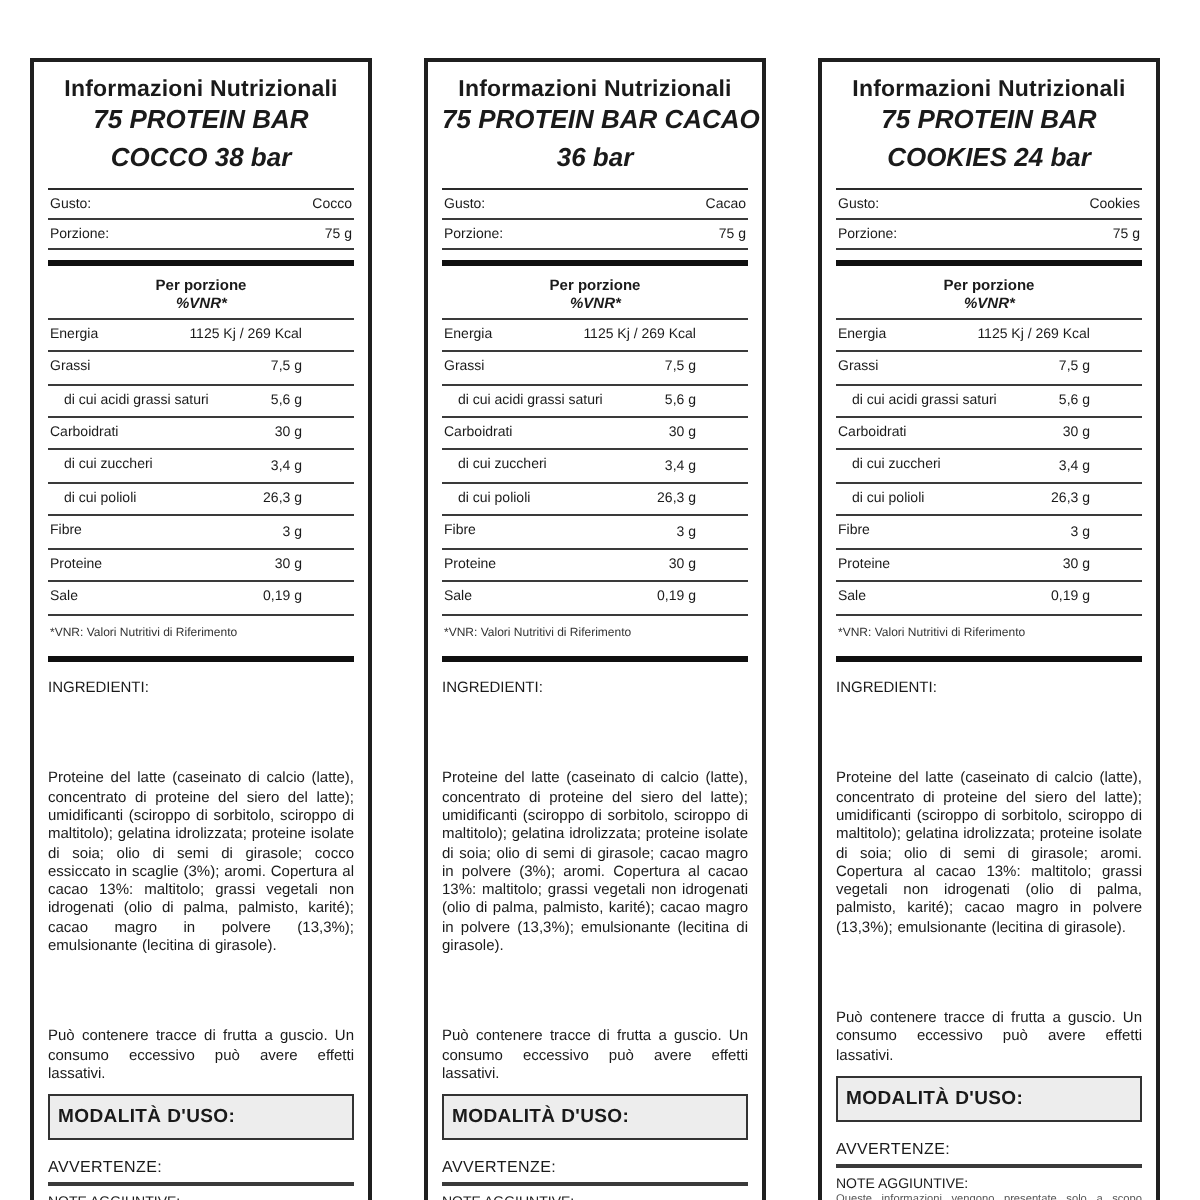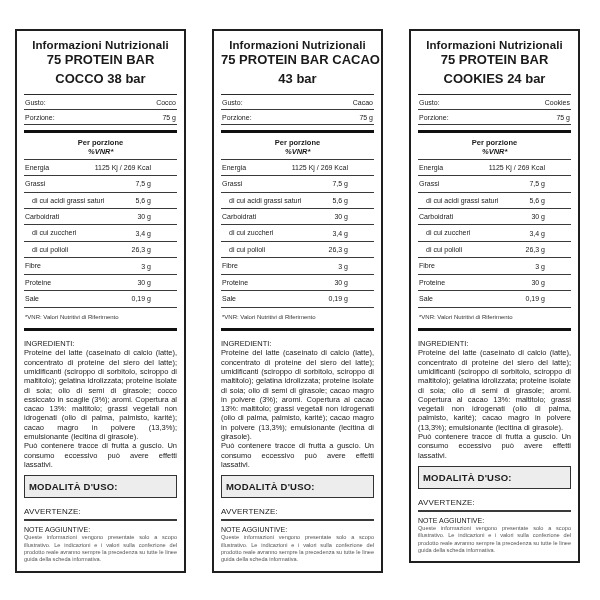--- a/index.html
+++ b/index.html
@@ -18,21 +18,21 @@
     width:171px; background:#fff;
     border:2px solid #1f1f1f;
     padding:5px 7px 7px 7px;
   }
   .p-title {
     font-size:11.5px; font-weight:bold; text-align:center;
     margin-top:3px; letter-spacing:0.1px;
   }
   .p-name {
     font-size:13px; font-weight:bold; text-align:center;
-    line-height:1.45; white-space:nowrap;
+    line-height:1.45; white-space:nowrap;font-style:italic;
   }
   .kv-block { border-top:1.5px solid #2a2a2a; margin-top:5px; }
   .kv-row {
     display:flex; justify-content:space-between; align-items:center;
     font-size:7px; padding:4px 1px 3px 1px;
     border-bottom:1px solid #3a3a3a;
   }
   .thickbar { height:3px; background:#101010; margin-top:5px; }
   .thead {
     display:flex; align-items:center;
@@ -47,20 +47,21 @@
     border-bottom:1px solid #3a3a3a;
   }
   .tlabel { flex:1; padding-right:3px; line-height:1.35; }
   .trow.indent .tlabel { padding-left:7px; }
   .tvalue { text-align:right; }
   .footnote { font-size:6px; padding:6px 1px 3px 1px; color:#333; }
   .ingr-title { font-size:7.5px; margin-top:8px; line-height:1.3; }
   .ingr-text {
     font-size:7.5px; line-height:9.3px; text-align:justify;
     word-spacing:0.3px;
+    margin-top:36px;
   }
   .modalita {
     border:1px solid #333; background:#ededed;
     font-weight:bold; font-size:9.5px;
     padding:5px 4px; margin-top:6px; letter-spacing:0.2px;
   }
   .avvertenze {
     font-size:8px; margin-top:9px; padding-bottom:3px;
     border-bottom:2px solid #3a3a3a; letter-spacing:0.2px;
   }
@@ -148,21 +149,21 @@
       <div class="ingr-text">Può contenere tracce di frutta a guscio. Un consumo eccessivo può avere effetti lassativi.</div>
       <div class="modalita">MODALITÀ D'USO:</div>
       <div class="avvertenze">AVVERTENZE:</div>
       <div class="note-title">NOTE AGGIUNTIVE:</div>
       <div class="note-text">Queste informazioni vengono presentate solo a scopo illustrativo. Le indicazioni e i valori sulla confezione del prodotto reale avranno sempre la precedenza su tutte le linee guida della scheda informativa.</div>
     </div>
 
     <div class="panel">
       <div class="p-title">Informazioni Nutrizionali</div>
       <div class="p-name">75 PROTEIN BAR CACAO</div>
-      <div class="p-name">43 bar</div>
+      <div class="p-name">36 bar</div>
       <div class="kv-block">
         <div class="kv-row">
           <span>Gusto:</span>
           <span>Cacao</span>
         </div>
         <div class="kv-row">
           <span>Porzione:</span>
           <span>75 g</span>
         </div>
       </div>

